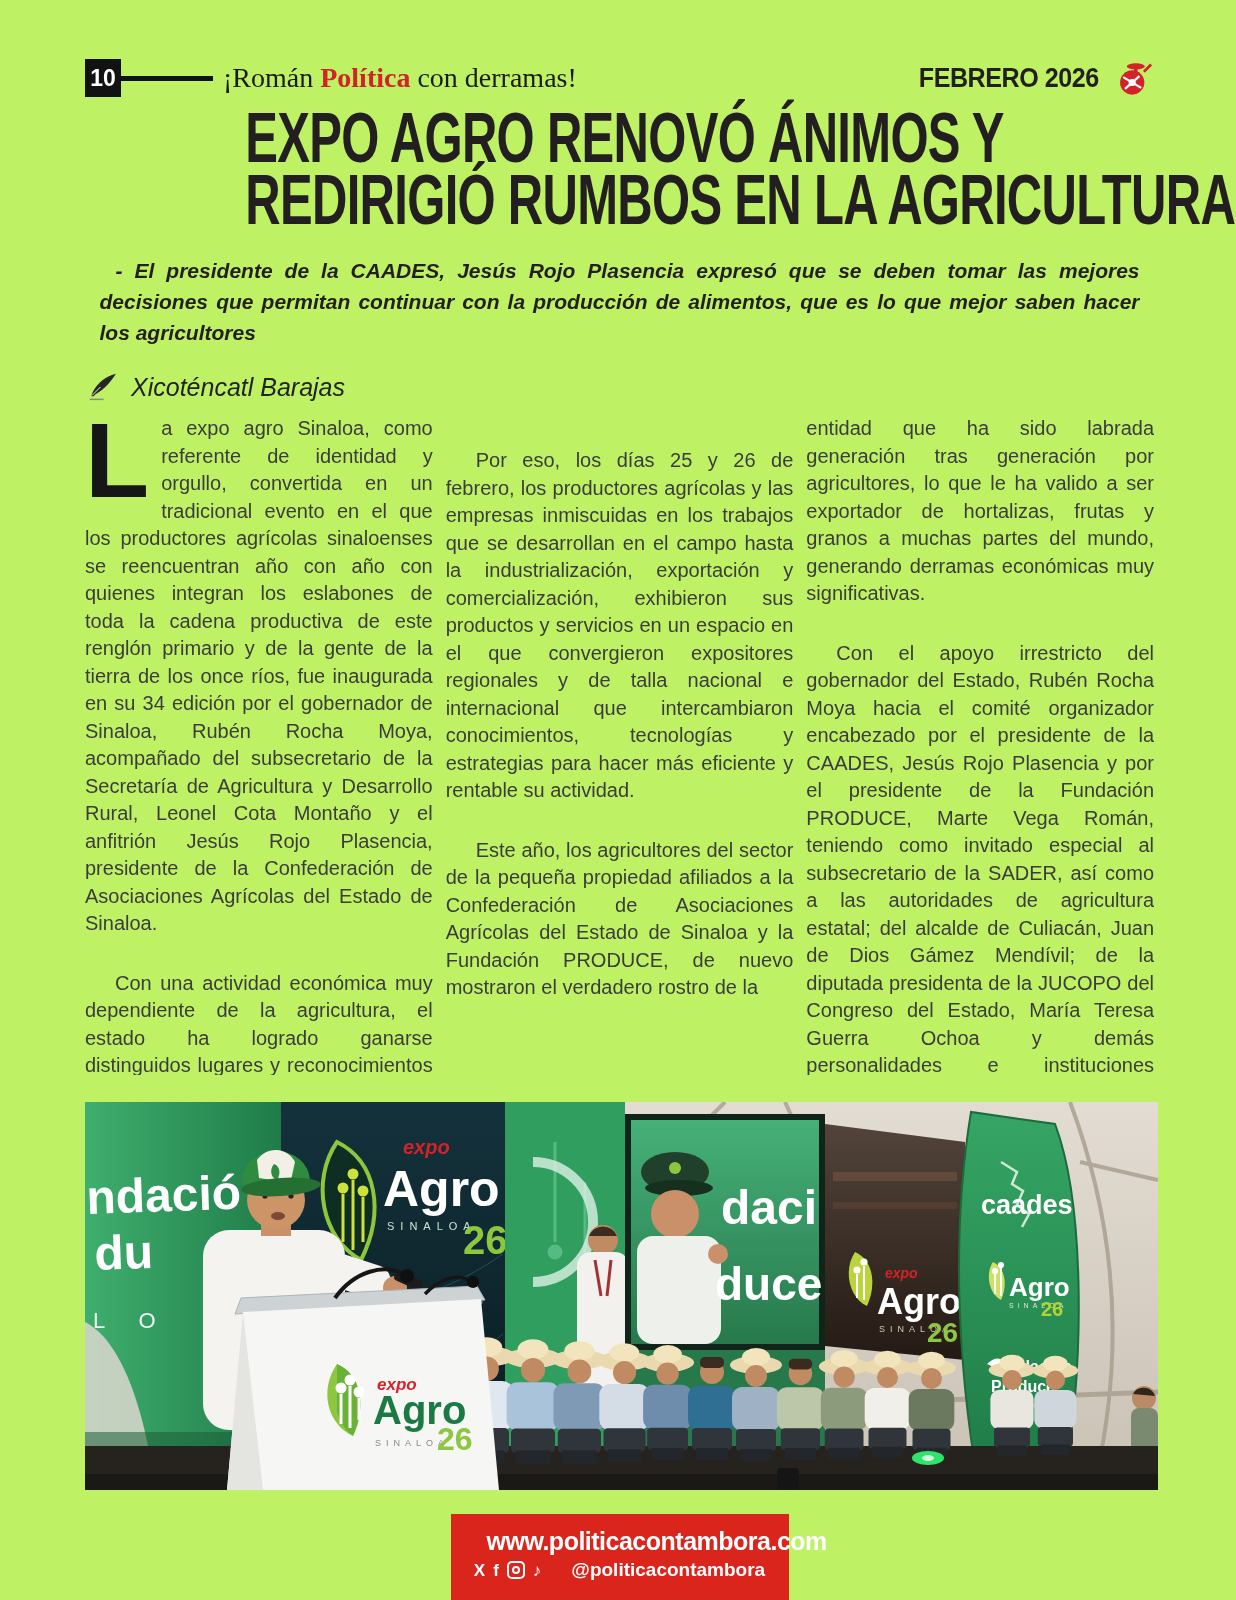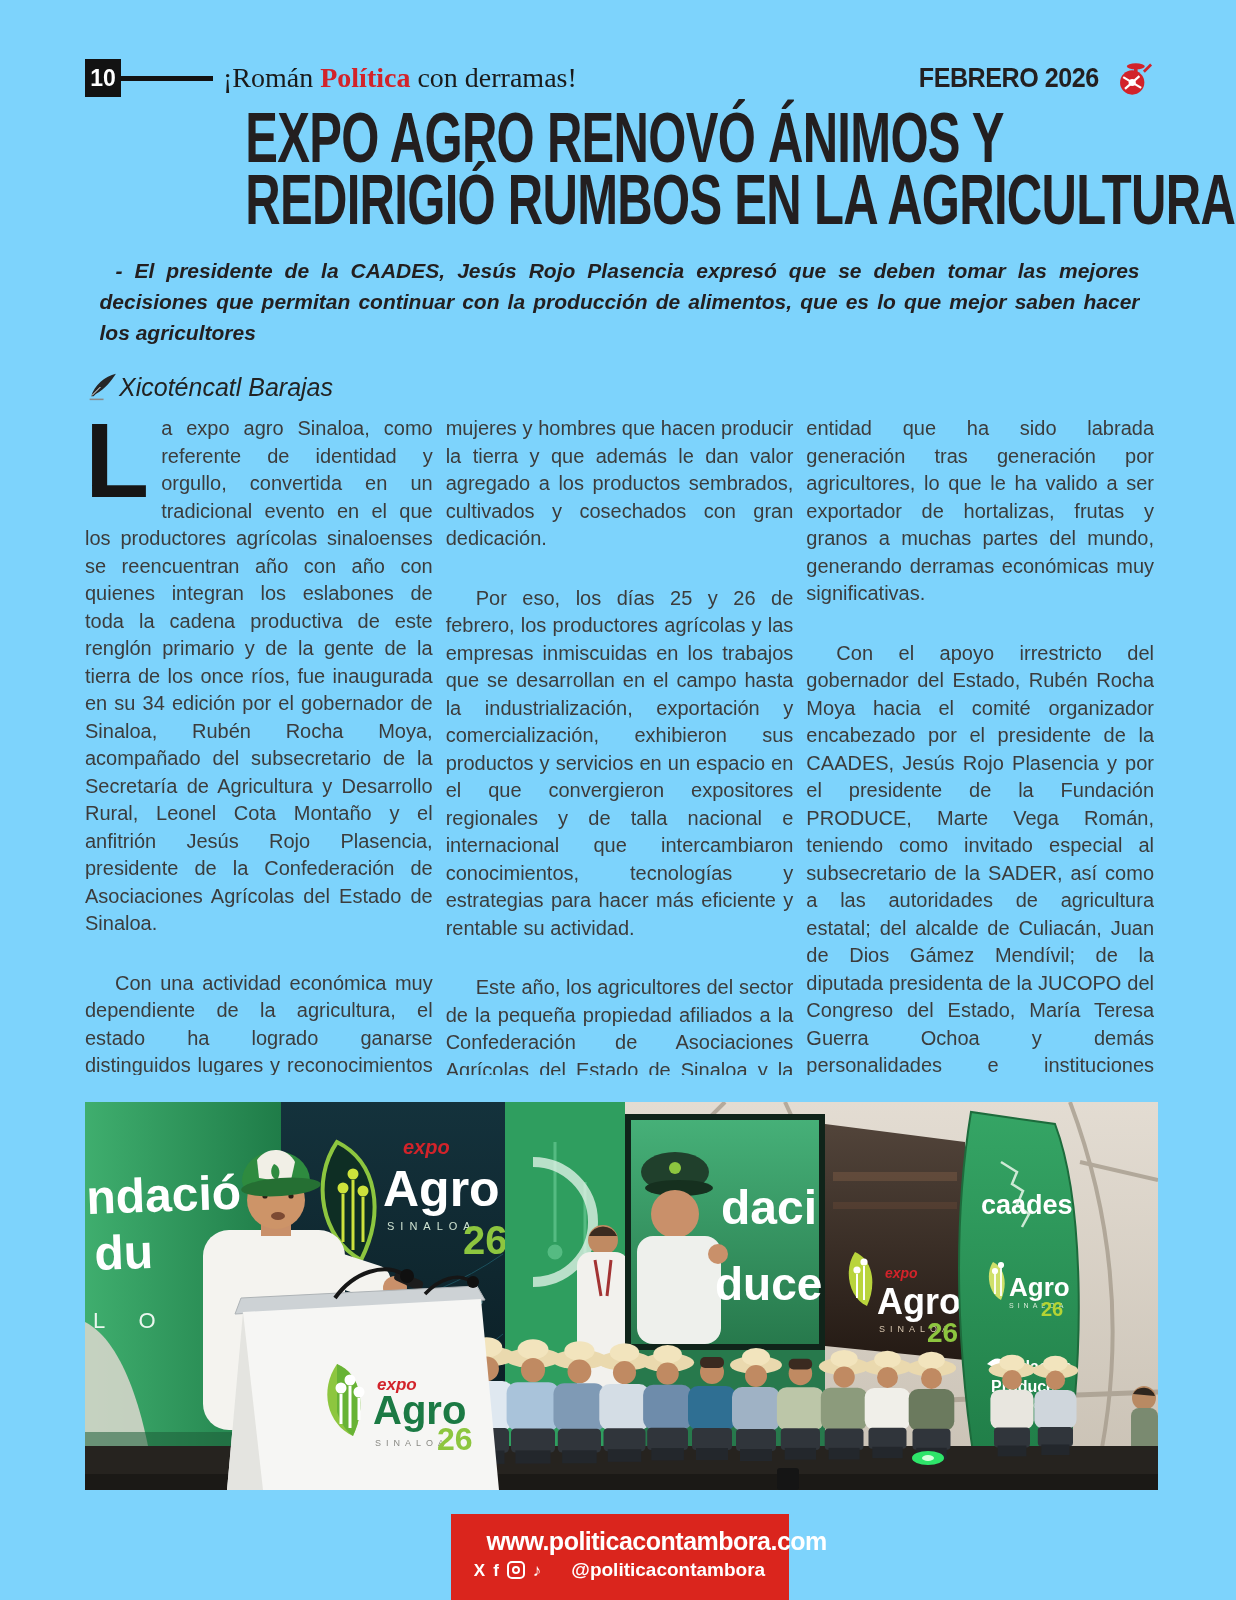--- a/index.html
+++ b/index.html
@@ -1,36 +1,36 @@
 <!DOCTYPE html>
 <html><head>
 <meta charset="utf-8">
 <style>
   html,body{margin:0;padding:0;background:#ffffff;}
-  .page{position:relative;width:1236px;height:1600px;background:#7dd3fc;overflow:hidden;
+  .page{position:relative;width:1236px;height:1600px;background:#bef264;overflow:hidden;
         font-family:"Liberation Sans",sans-serif;color:#231f20;box-sizing:border-box;
         padding:58px 82px 0 85px;}
   
   .topbar{display:flex;align-items:center;height:40px;}
   .pagenum{width:36px;height:38px;background:#121212;color:#fff;font-size:23px;font-weight:700;
            display:flex;align-items:center;justify-content:center;}
   .rule{width:92px;height:5px;background:#121212;margin-right:10px;}
   .tagline{font-family:"Liberation Serif",serif;font-size:28px;color:#1a1a1a;white-space:nowrap;}
   .tagline .brand{color:#d2232a;font-weight:700;margin:12px 7px;}
   .spacer{flex:1;}
   .issue{font-size:27px;font-weight:700;letter-spacing:-0.5px;transform:scaleX(.93);margin-right:8px;}
   
   .headline{margin-top:9px;text-align:center;}
   .headline .hl{font-weight:800;font-size:70px;line-height:62px;white-space:nowrap;
                 transform:scaleX(.70);transform-origin:50% 50%;color:#231f20;letter-spacing:-1px;}
   
   .deck{margin:24px auto 0;width:1040px;height:96px;overflow:hidden;font-size:21px;font-weight:700;
         font-style:italic;line-height:31px;text-align:justify;text-indent:16px;color:#231f20;}
   
-  .byline{margin-top:16px;height:40px;display:flex;align-items:center;}
+  .byline{margin-top:16px;height:40px;display:flex;align-items:center;gap:12px;}
   .byline .author{font-style:italic;font-size:25px;color:#222;}
   
   .columns{margin-top:8px;display:flex;gap:13px;height:660px;overflow:hidden;}
   .col{flex:1;font-size:20px;line-height:27.5px;color:#3c3c3c;text-align:justify;}
   .col p{margin:0 0 26px 0;}
   .col p.indent{text-indent:30px;margin-top:32px;}
   .dropcap{float:left;font-size:105px;line-height:80px;font-weight:900;color:#161616;
            margin:6px 12px 0 0;}
   
   .photo{margin:27px auto 0;width:1073px;height:388px;}
@@ -88,21 +88,20 @@
     </svg>
     <span class="author">Xicoténcatl Barajas</span>
   </div>
 
   <div class="columns">
     <div class="col">
       <p><span class="dropcap">L</span><span>a expo agro Sinaloa, como referente de identidad y orgullo, convertida en un tradicional evento en el que los productores agrícolas sinaloenses se reencuentran año con año con quienes integran los eslabones de toda la cadena productiva de este renglón primario y de la gente de la tierra de los once ríos, fue inaugurada en su 34 edición por el gobernador de Sinaloa, Rubén Rocha Moya, acompañado del subsecretario de la Secretaría de Agricultura y Desarrollo Rural, Leonel Cota Montaño y el anfitrión Jesús Rojo Plasencia, presidente de la Confederación de Asociaciones Agrícolas del Estado de Sinaloa.</span></p>
       <p class="indent">Con una actividad económica muy dependiente de la agricultura, el estado ha logrado ganarse distinguidos lugares y reconocimientos nacionales e internacionales a través de los años, gracias al esfuerzo y trabajo diario de</p>
     </div>
     <div class="col">
-      <p>mujeres y hombres que hacen producir la tierra y que además le dan valor agregado a los productos sembrados, cultivados y cosechados con gran dedicación.</p>
       <p class="indent">Por eso, los días 25 y 26 de febrero, los productores agrícolas y las empresas inmiscuidas en los trabajos que se desarrollan en el campo hasta la industrialización, exportación y comercialización, exhibieron sus productos y servicios en un espacio en el que convergieron expositores regionales y de talla nacional e internacional que intercambiaron conocimientos, tecnologías y estrategias para hacer más eficiente y rentable su actividad.</p>
       <p class="indent">Este año, los agricultores del sector de la pequeña propiedad afiliados a la Confederación de Asociaciones Agrícolas del Estado de Sinaloa y la Fundación PRODUCE, de nuevo mostraron el verdadero rostro de la</p>
     </div>
     <div class="col">
       <p>entidad que ha sido labrada generación tras generación por agricultores, lo que le ha valido a ser exportador de hortalizas, frutas y granos a muchas partes del mundo, generando derramas económicas muy significativas.</p>
       <p class="indent">Con el apoyo irrestricto del gobernador del Estado, Rubén Rocha Moya hacia el comité organizador encabezado por el presidente de la CAADES, Jesús Rojo Plasencia y por el presidente de la Fundación PRODUCE, Marte Vega Román, teniendo como invitado especial al subsecretario de la SADER, así como a las autoridades de agricultura estatal; del alcalde de Culiacán, Juan de Dios Gámez Mendívil; de la diputada presidenta de la JUCOPO del Congreso del Estado, María Teresa Guerra Ochoa y demás personalidades e instituciones relacionadas con la actividad agrícola, como es el caso de la Universidad Autónoma de Sinaloa, la edición 34 se</p>
     </div>
   </div>
 
   <div class="photo">

